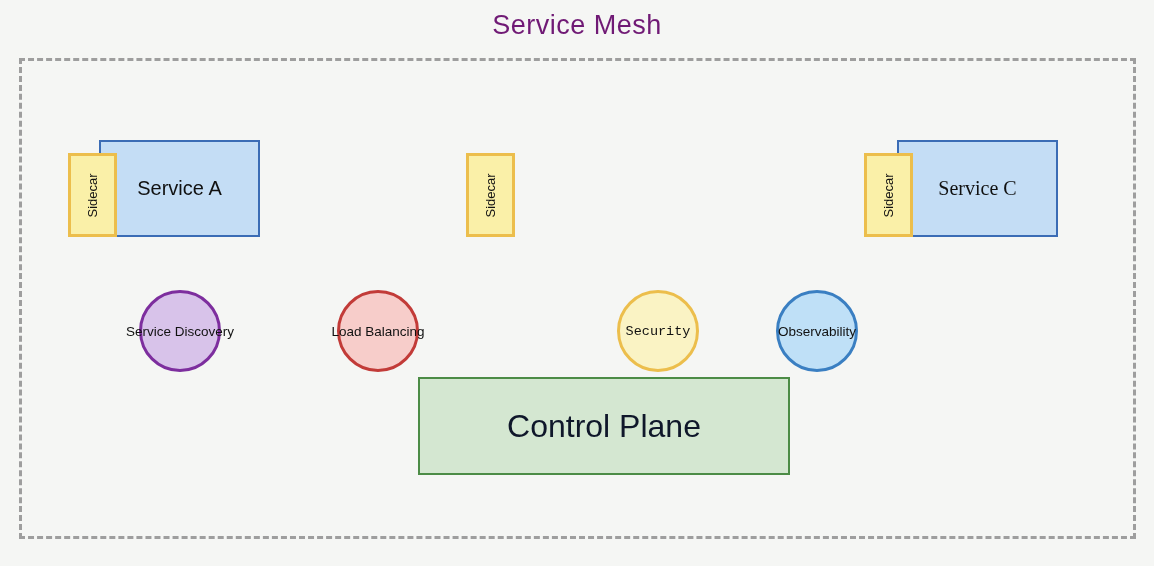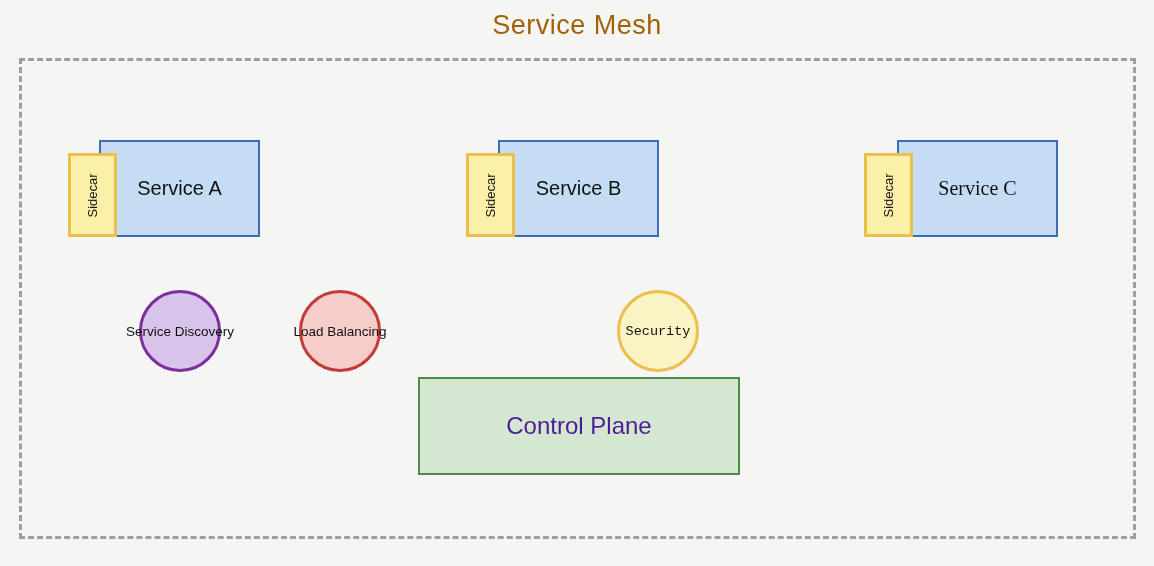--- a/index.html
+++ b/index.html
@@ -6,21 +6,21 @@
   body {
     width: 1154px; height: 566px;
     font-family: "Liberation Sans", sans-serif;
     background: #f5f6f4;
     overflow: hidden;
   }
   .canvas { position: relative; width: 1154px; height: 566px; }
 
   .diagram-title {
     position: absolute; left: 0; top: 10px; width: 1154px;
-    text-align: center; font-size: 27px; color: #a16207;
+    text-align: center; font-size: 27px; color: #701a75;
     letter-spacing: 0.5px;
   }
 
   .mesh-boundary {
     position: absolute; left: 19px; top: 58px;
     width: 1117px; height: 481px;
     border: 3px dashed #9e9e9e;
     box-sizing: border-box;
   }
 
@@ -60,64 +60,64 @@
     white-space: nowrap; font-size: 13.5px; color: #111;
   }
   .cap-0 { left: 139px; }
   .cap-1 { left: 299px; }
   .cap-2 { left: 457px; }
   .cap-3 { left: 617px; }
   .cap-4 { left: 776px; }
 
   .control-plane {
     position: absolute; left: 418px; top: 377px;
-    width: 322px; height: 98px;
+    width: 372px; height: 98px;
     box-sizing: border-box;
     border: 2.5px solid #4c8c46; background: #d4e7d1;
     display: flex; align-items: center; justify-content: center;
-    font-size: 24px; color: #4c1d95;
+    font-size: 32px; color: #0f172a;
   }
 </style>
 </head>
 <body>
 
 <div class="canvas">
 
   <div class="diagram-title">Service Mesh</div>
 
   <div class="mesh-boundary" style="border-color: rgb(158, 158, 158);"></div>
 
   <div class="service-box service-a" style="background-color: rgb(196, 221, 245); border-color: rgb(59, 108, 181);">
     <span>Service A</span>
   </div>
   <div class="sidecar sidecar-a" style="background-color: rgb(250, 240, 168); border-color: rgb(236, 190, 76);">
     <span class="vtext">Sidecar</span>
   </div>
 
-  <div class="service-box service-b" style="background-color: rgb(196, 221, 245); border-color: rgb(59, 108, 181);">
-    <span>Service B</span>
-  </div>
   <div class="sidecar sidecar-b" style="background-color: rgb(250, 240, 168); border-color: rgb(236, 190, 76);">
     <span class="vtext">Sidecar</span>
   </div>
 
   <div class="service-box service-c" style="background-color: rgb(196, 221, 245); border-color: rgb(59, 108, 181); font-family: Liberation Serif, serif;">
     <span>Service C</span>
   </div>
   <div class="sidecar sidecar-c" style="background-color: rgb(250, 240, 168); border-color: rgb(236, 190, 76);">
     <span class="vtext">Sidecar</span>
   </div>
 
   <div class="capability cap-0" style="background-color: rgb(216, 195, 234); border-color: rgb(125, 46, 158);">
     <span class="cap-label">Service Discovery</span>
   </div>
-  <div class="capability cap-1" style="background-color: rgb(247, 205, 202); border-color: rgb(194, 59, 56);">
+  <div class="capability cap-1" style="background-color: rgb(247, 205, 202); border-color: rgb(194, 59, 56); margin-left: 38px;">
     <span class="cap-label">Load Balancing</span>
   </div>
   <div class="capability cap-3" style="background-color: rgb(250, 243, 196); border-color: rgb(236, 190, 76); font-family: Liberation Mono, monospace;">
     <span class="cap-label">Security</span>
+  </div>
+  <div class="capability cap-4" style="background-color: rgb(191, 224, 247); border-color: rgb(58, 127, 194);">
+    <span class="cap-label">Observability</span>
   </div>
 
   <div class="control-plane" style="background-color: rgb(212, 231, 209); border-color: rgb(76, 140, 70);">
     <span>Control Plane</span>
   </div>
 
 </div>
 
 </body></html>

